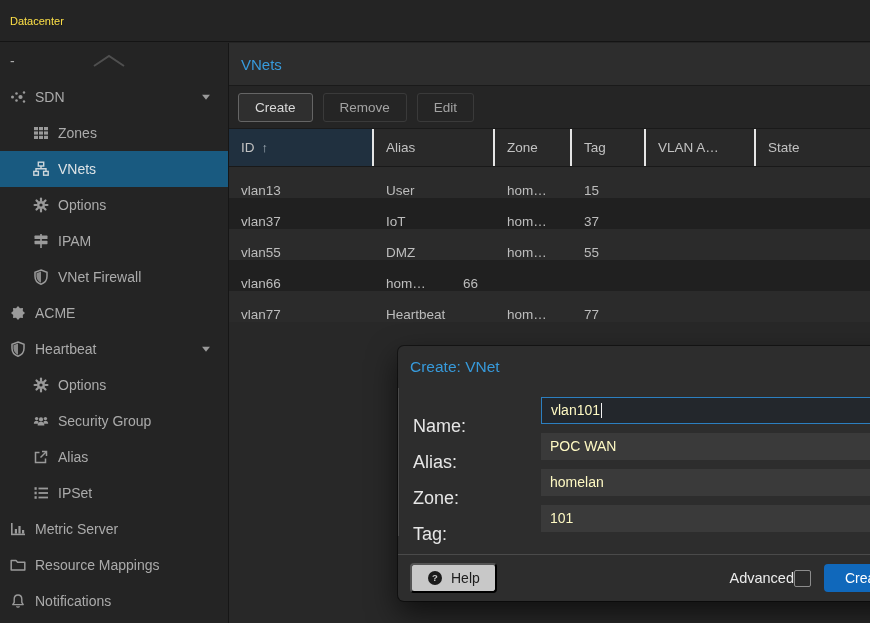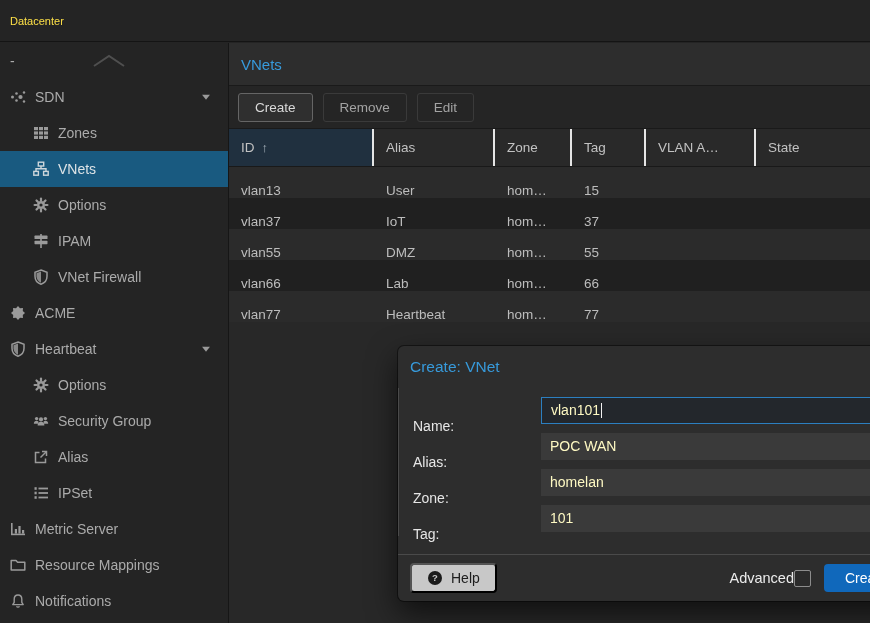--- a/index.html
+++ b/index.html
@@ -69,21 +69,21 @@
   .modal {
     position:absolute; left:398px; top:346px; width:522px; height:255px;
     background:#2d2d2d; border-radius:6px; z-index:5;
     box-shadow:0 12px 30px rgba(0,0,0,0.62), 0 0 0 1px #161616;
   }
   .modal-header { height:42px; display:flex; align-items:center; padding:0 12px;
                   color:#379adb; font-size:15.5px; }
   .modal-close { margin-left:auto; width:24px; height:24px; cursor:pointer; }
   .modal-body { padding:4px 14px 0; border-left:1px solid #4a4a4a; }
   .form-row { height:36px; display:flex; align-items:center; }
-  .form-label { width:128px; color:#e6e6e6; font-size:14px;margin-top:32px; }
+  .form-label { width:128px; color:#e6e6e6; font-size:18px;margin-top:32px; }
   .form-field {
     flex:1; height:27px; background:#3a3a3a; display:flex; align-items:center;
     padding:0 9px; color:#fef9c3; font-size:14px; position:relative; cursor:text;
   }
   .form-field.focused { background:#23272c; border:1px solid #2c7fc0; }
   .cursor-bar { width:1px; height:15px; background:#f2f2f2; margin-left:1px; }
   .field-trigger { position:absolute; right:7px; color:#969696; }
   .modal-footer {
     position:absolute; left:0; right:0; bottom:0; height:47px;
     border-top:1px solid #4a4a4a; display:flex; align-items:center; padding:0 12px;
@@ -372,21 +372,20 @@
   <div class="grid-row odd">
     <div class="gr-cell c0">vlan55</div>
     <div class="gr-cell c1">DMZ</div>
     <div class="gr-cell c2">hom…</div>
     <div class="gr-cell c3">55</div>
     <div class="gr-cell c4"></div>
     <div class="gr-cell c5"></div>
   </div>
   <div class="grid-row even">
     <div class="gr-cell c0">vlan66</div>
-    <div class="gr-cell c1">Lab</div>
     <div class="gr-cell c2">hom…</div>
     <div class="gr-cell c3">66</div>
     <div class="gr-cell c4"></div>
     <div class="gr-cell c5"></div>
   </div>
   <div class="grid-row odd">
     <div class="gr-cell c0">vlan77</div>
     <div class="gr-cell c1">Heartbeat</div>
     <div class="gr-cell c2">hom…</div>
     <div class="gr-cell c3">77</div>

